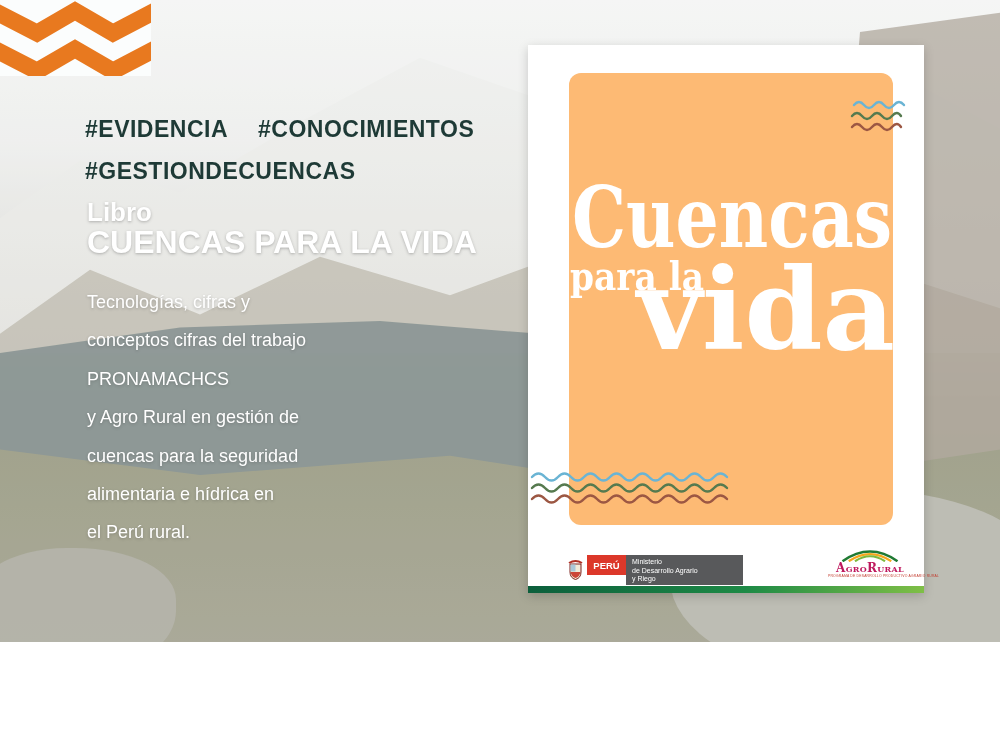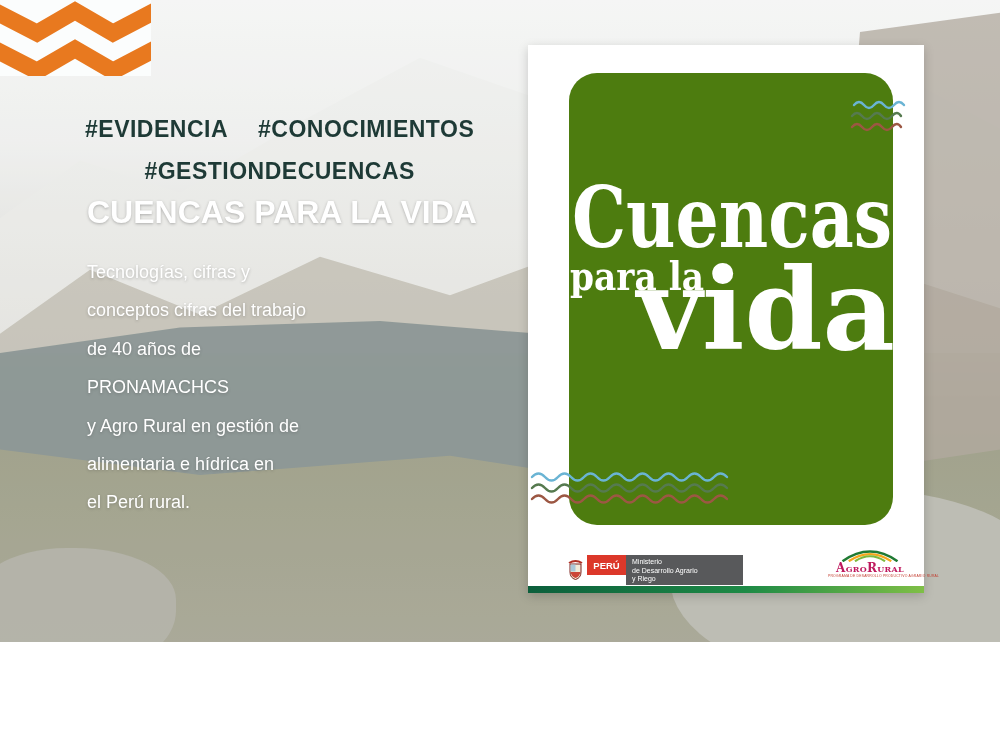--- a/index.html
+++ b/index.html
@@ -26,33 +26,33 @@
   .wash { background:rgba(255,255,255,.27); }
 
   
   .brand { position:absolute; left:0; top:0; width:151px; height:76px; background:#fbfdfd; }
   .brand svg { display:block; width:151px; height:76px; }
 
   
   .hashtags { position:absolute; left:85px; top:84px; color:#1e3a36; font-weight:bold; font-size:23px; letter-spacing:.5px; }
   .hash-row { white-space:nowrap;margin-top:32px; }
   .hash-row span + span { margin-left:24px; }
-  .hash-row.second { margin-top:15px;text-align:center; }
+  .hash-row.second { margin-top:15px; }
 
   
   .intro { position:absolute; left:87px; top:197px; width:440px; color:#fff; }
   .libro { font-size:26px; font-weight:bold; line-height:30px; text-shadow:0 1px 3px rgba(60,60,60,.35); }
   .book-title { font-size:32px; font-weight:bold; line-height:30px; text-shadow:0 1px 3px rgba(60,60,60,.35); }
   .desc { margin-top:26px; font-size:18px; line-height:38.4px; text-shadow:0 1px 3px rgba(60,60,60,.3); }
   .dline { white-space:nowrap; }
 
   
   .cover { position:absolute; left:528px; top:45px; width:396px; height:548px; background:#fff;
     box-shadow:0 3px 10px rgba(0,0,0,.18); }
-  .green-rect { position:absolute; left:41px; top:28px; width:324px; height:452px; background:#4d7c0f; border-radius:28px; }
+  .green-rect { position:absolute; left:41px; top:28px; width:324px; height:452px; background:#fdba74; border-radius:12px; }
   .title-svg { position:absolute; left:0; top:100px; width:324px; height:210px; overflow:visible; }
   .title-svg text { font-family:"DejaVu Serif", serif; font-weight:bold; fill:#ffffff; }
   .waves-tr { position:absolute; right:-17px; top:26px; width:58px; height:36px; overflow:visible; }
   .waves-bl { position:absolute; left:-38px; top:398px; width:197px; height:34px; overflow:visible; }
   .wave { fill:none; stroke-width:2.4; stroke-linecap:round; }
 
   .cover-bar { position:absolute; left:0; bottom:0; width:100%; height:7px;
     background:linear-gradient(90deg,#0c5f3c,#1d8a46 55%,#7fbf46); }
 
   
@@ -97,27 +97,28 @@
     <div class="hash-row">
       <span>#EVIDENCIA</span>
       <span>#CONOCIMIENTOS</span>
     </div>
     <div class="hash-row second">
       <span>#GESTIONDECUENCAS</span>
     </div>
   </div>
 
   <div class="intro">
+    <div class="libro">Libro</div>
     <div class="book-title">CUENCAS PARA LA VIDA</div>
     <div class="desc">
       <div class="dline">Tecnologías, cifras y</div>
       <div class="dline">conceptos cifras del trabajo</div>
-      <div class="dline">de 40 años de</div>
       <div class="dline">PRONAMACHCS</div>
       <div class="dline">y Agro Rural en gestión de</div>
+      <div class="dline">cuencas para la seguridad</div>
       <div class="dline">alimentaria e hídrica en</div>
       <div class="dline">el Perú rural.</div>
     </div>
   </div>
 
   <div class="cover">
     <div class="green-rect">
       <svg class="waves-tr" viewBox="0 0 58 36">
         <path class="wave" stroke="#6AB4D4" d="M2 6 q5 -6 10 0 t10 0 t10 0 t10 0 t10 0"></path>
         <path class="wave" stroke="#567A4F" d="M0 17 q5 -6 10 0 t10 0 t10 0 t10 0 t9 0"></path>

